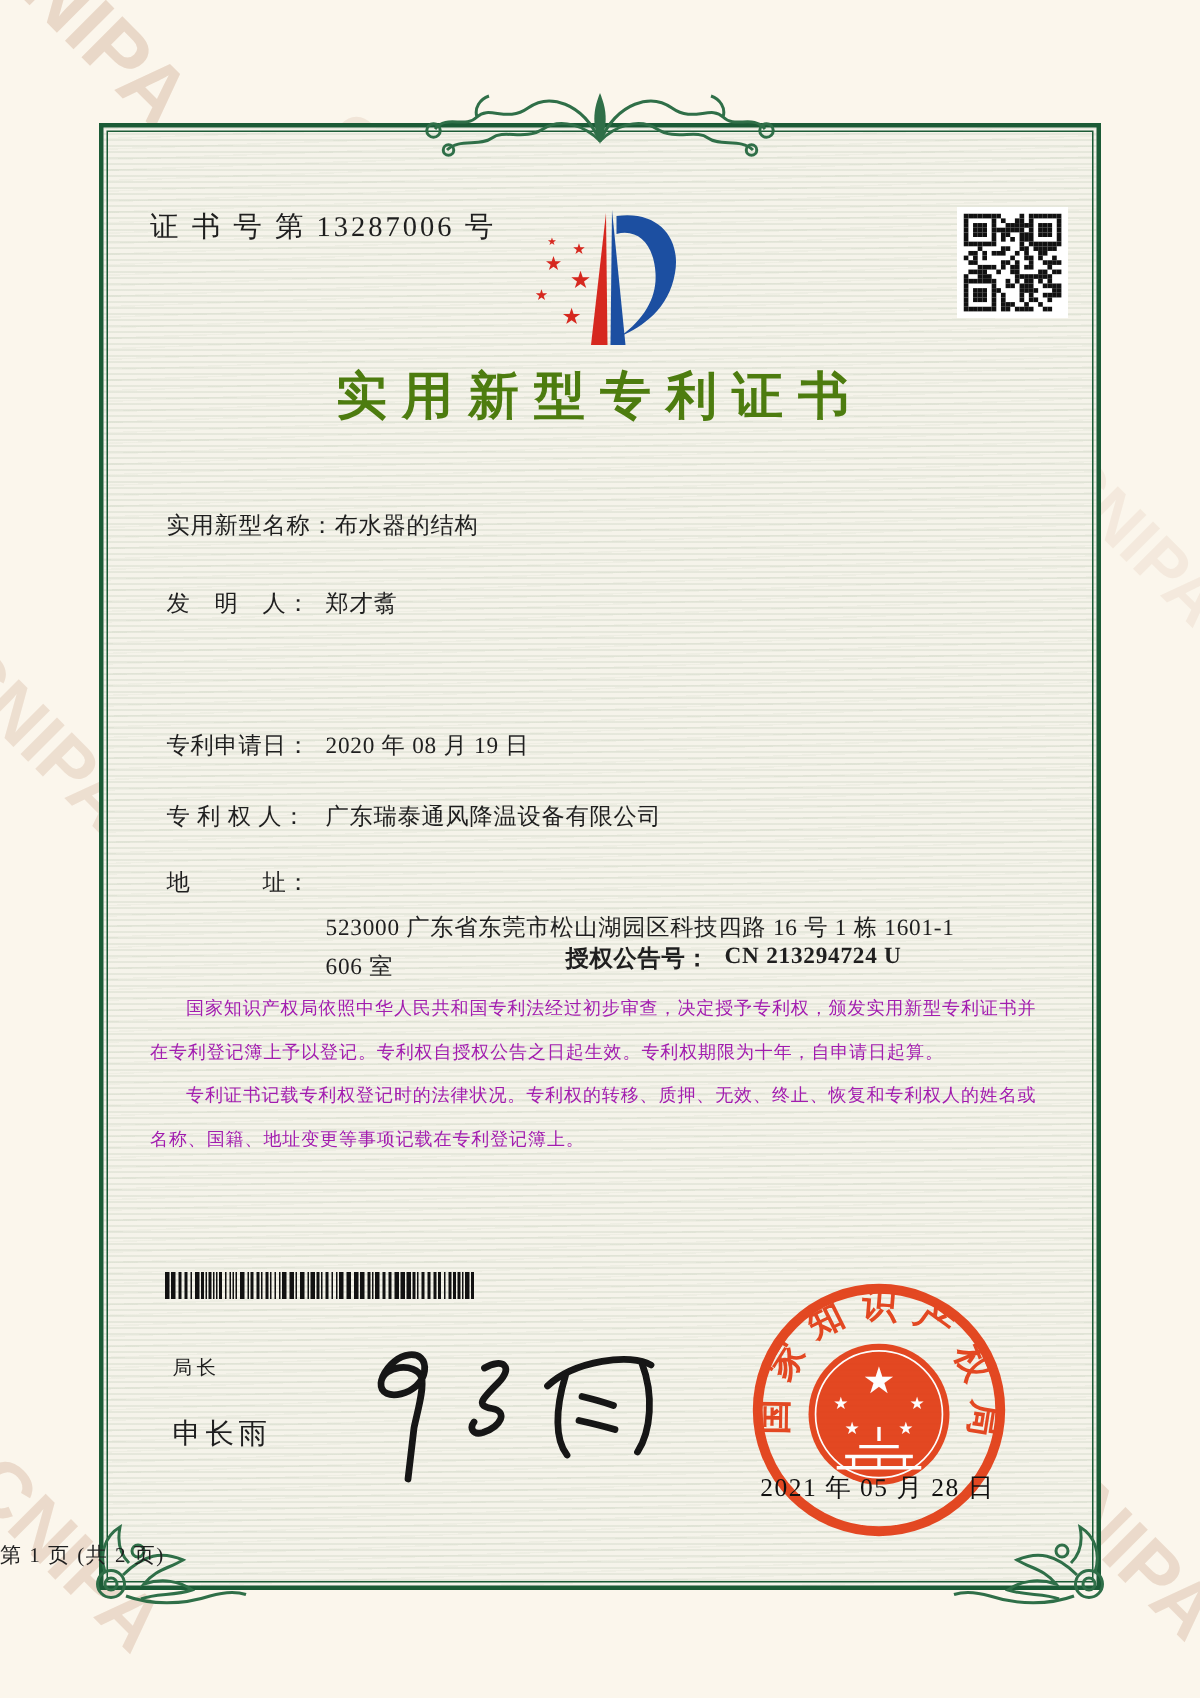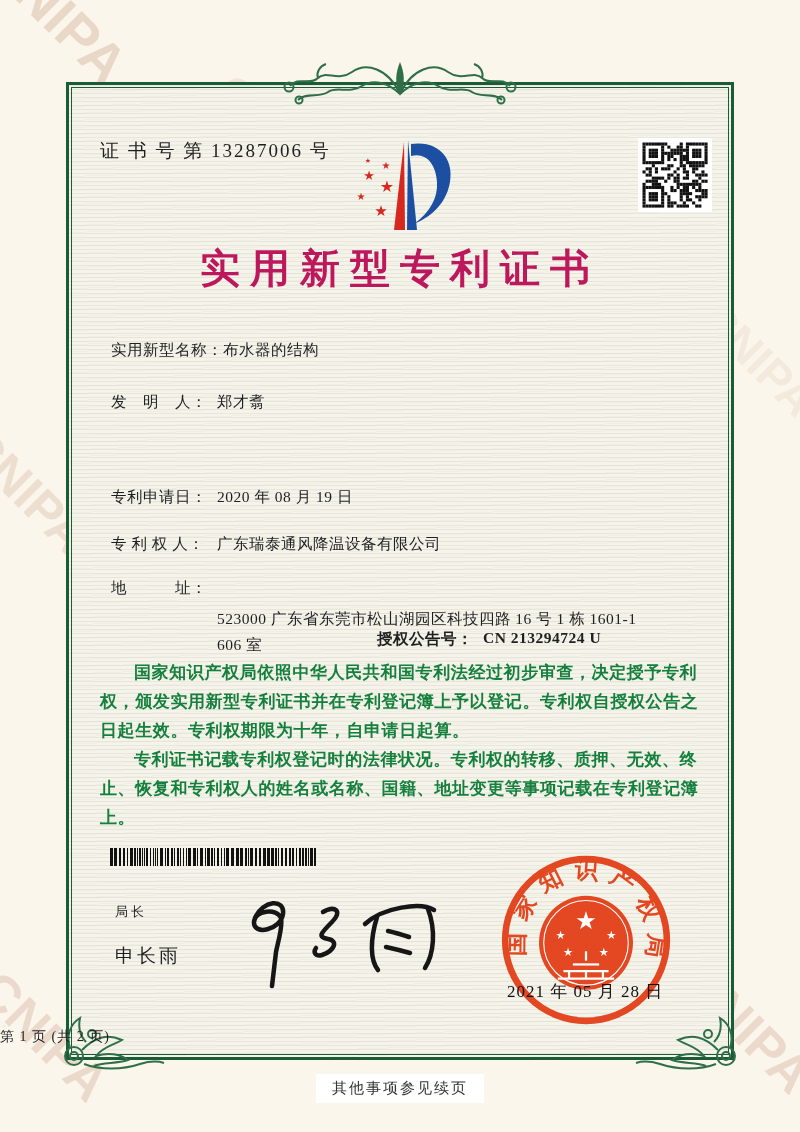--- a/index.html
+++ b/index.html
@@ -26,30 +26,30 @@
   .frame-inner{
     position:absolute;left:2px;top:2px;right:2px;bottom:2px;
     border:1px solid #1b5b36;
   }
   .ornament{position:absolute;pointer-events:none;}
   .cert-no{
     position:absolute;left:100px;top:138px;font-size:19px;letter-spacing:2px;
   }
   .doc-title{
     position:absolute;left:0;top:241px;width:800px;text-align:center;
-    font-size:40px;font-weight:700;letter-spacing:10px;color:#be185d;
+    font-size:34px;font-weight:700;letter-spacing:10px;color:#4d7c0f;
   }
   .frow{position:absolute;left:111px;font-size:15.5px;white-space:nowrap;}
   .flabel{display:inline-block;min-width:106px;letter-spacing:0.5px;vertical-align:top;}
   .fval{letter-spacing:0.5px;vertical-align:top;}
   .fval.addr{display:inline-block;white-space:normal;width:490px;line-height:26px;margin-top:28px;}
   .frow2{position:absolute;font-size:15.5px;white-space:nowrap;font-weight:bold;}
   .body-text{
     position:absolute;left:100px;top:658px;width:602px;
-    font-size:17px;line-height:29px;letter-spacing:0.6px;color:#15803d;font-weight:bold;
+    font-size:12px;line-height:29px;letter-spacing:0.6px;color:#a21caf;
   }
   .body-text p{margin:0;text-indent:2em;}
   .sign-title{position:absolute;left:115px;top:903px;font-size:13px;
     font-family:"Liberation Sans","DejaVu Sans",sans-serif;letter-spacing:3px;}
   .sign-name{position:absolute;left:115px;top:943px;font-size:19px;
     font-family:"Liberation Sans","DejaVu Sans",sans-serif;letter-spacing:3px;}
   .seal-date{
     position:absolute;left:495px;top:980px;width:180px;text-align:center;
     font-size:17px;color:#111;letter-spacing:1px;z-index:6;
   }
@@ -509,15 +509,14 @@
         <path d="M86,126 L114,126"></path>
         <path d="M76,133 L124,133"></path>
         <path d="M70,141 L130,141"></path>
         <path d="M82,133 L82,141 M100,133 L100,141 M118,133 L118,141"></path>
       </g>
     </g>
   </svg>
   <div class="seal-date">2021 年 05 月 28 日</div>
 
   <div class="page-info">第 1 页 (共 2 页)</div>
-  <div class="note-box">其他事项参见续页</div>
 
 </div>
 
 </body></html>

